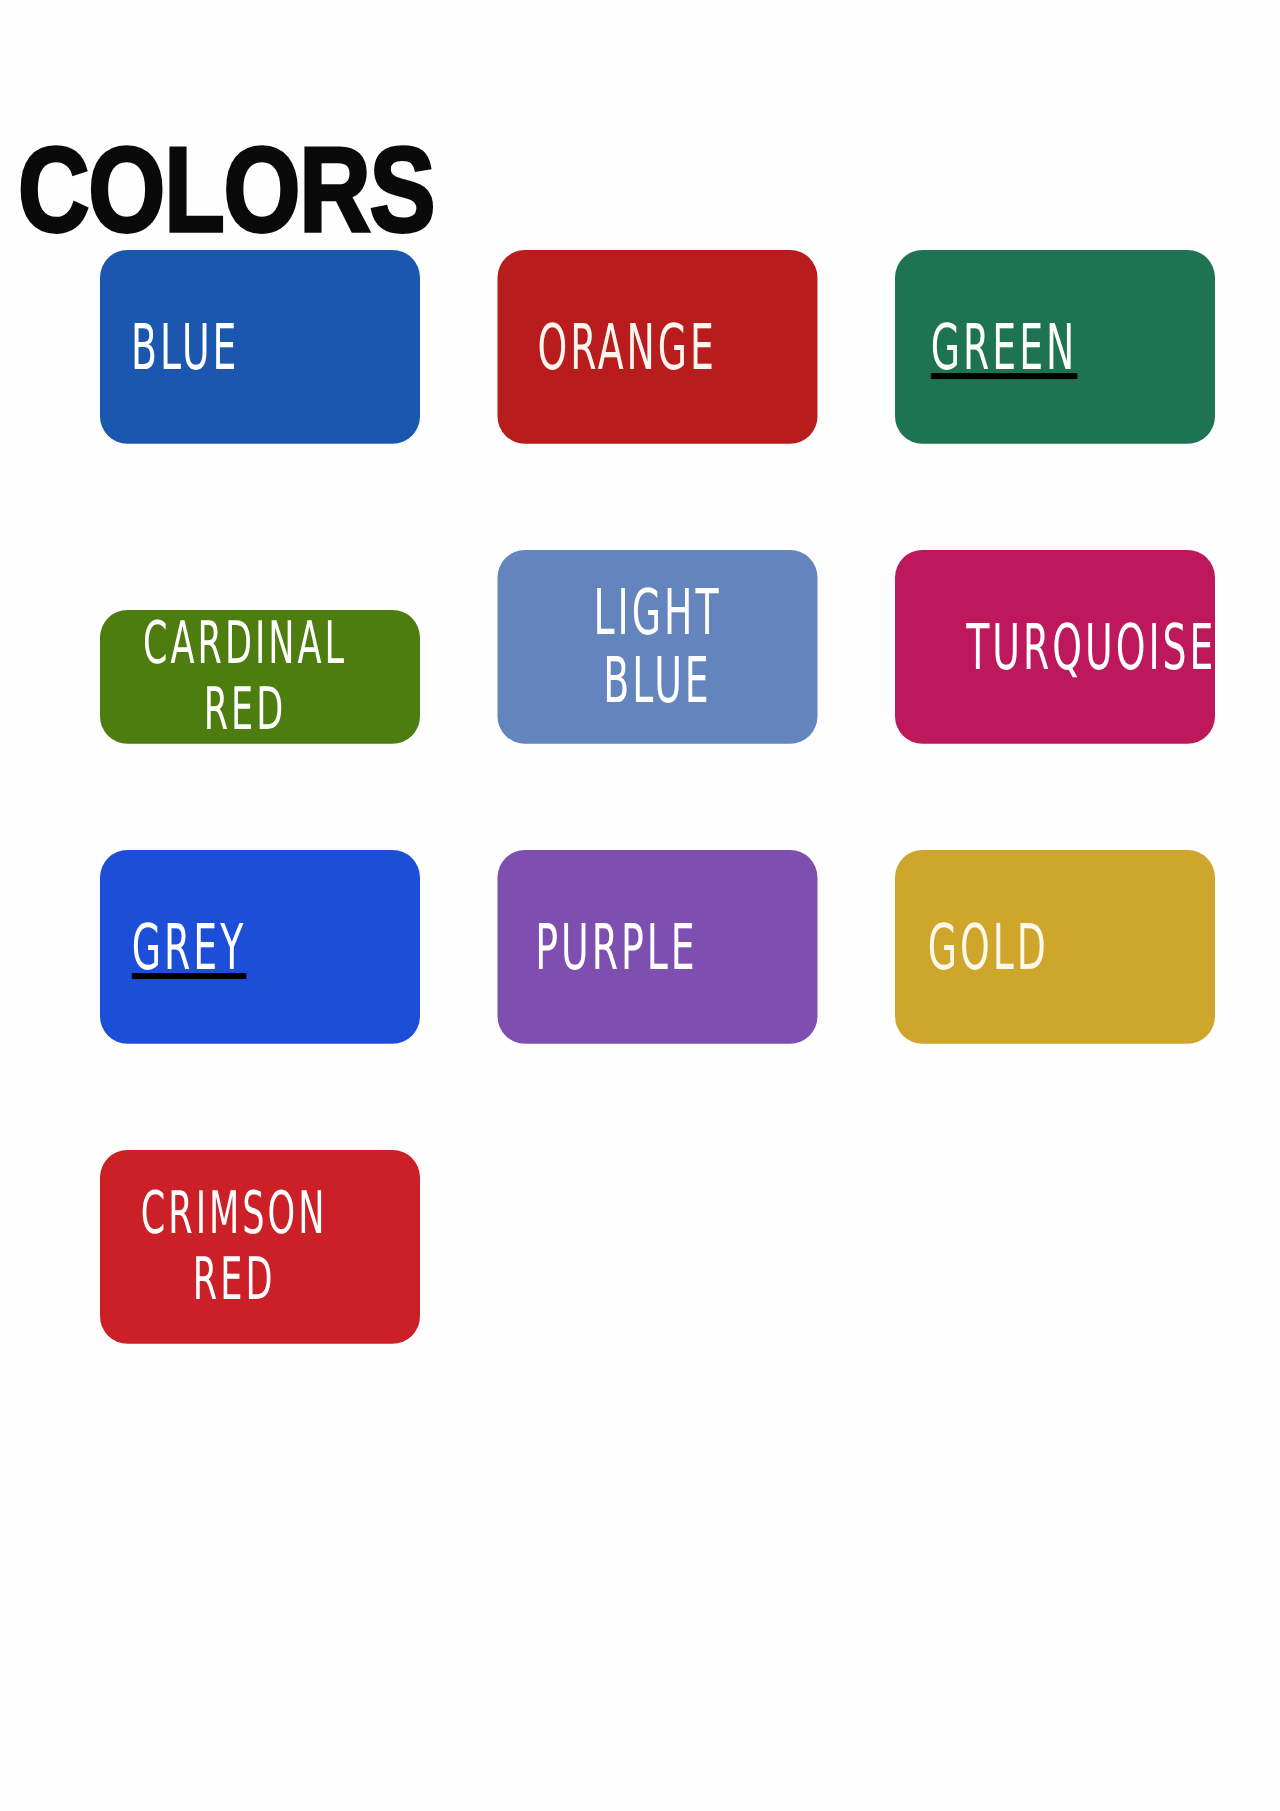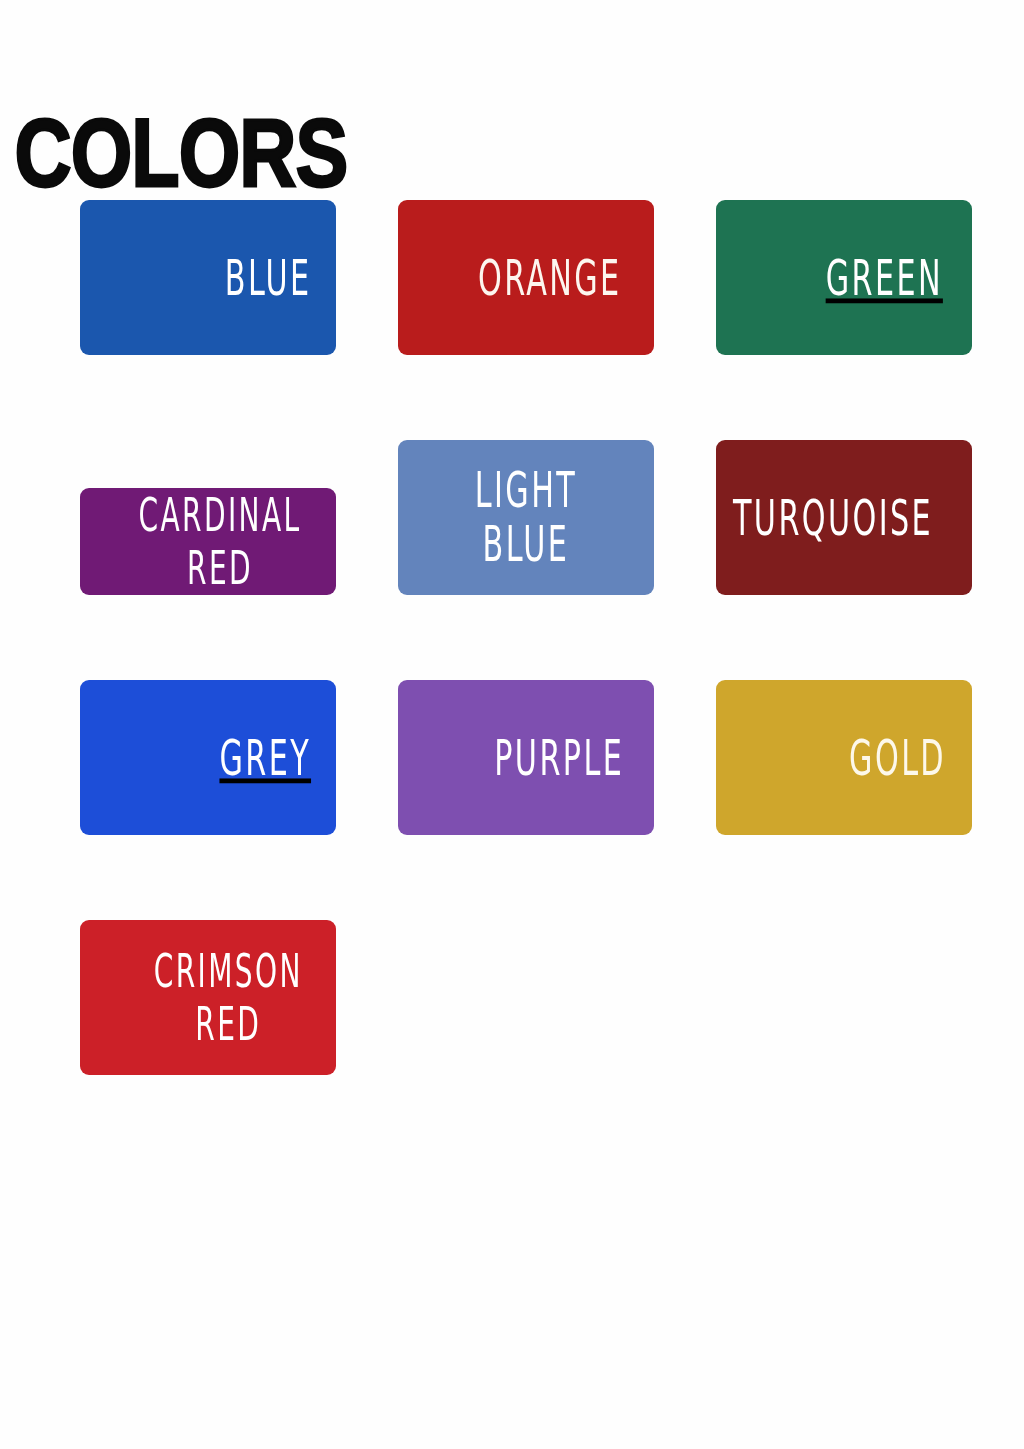--- a/index.html
+++ b/index.html
@@ -51,24 +51,24 @@
     left: 80px;
     width: 892px;
     display: grid;
     grid-template-columns: repeat(3, 256px);
     grid-auto-rows: 155px;
     column-gap: 62px;
     row-gap: 85px;
   }
 
   .swatch {
-    border-radius: 9px;
+    border-radius: 22px;
     display: flex;
     align-items: center;
-    justify-content: flex-end;
+    justify-content: flex-start;
     text-align: center;
     padding: 6px 14px;
     box-sizing: border-box;
     overflow: hidden;
   }
 
   .swatch-label {
     font-family: "DejaVu Sans Condensed", "Liberation Sans Narrow", "Liberation Sans", sans-serif;
     font-weight: 300;
     font-size: 42px;
@@ -98,28 +98,28 @@
 <div class="grid">
     <div class="swatch" style="background: rgb(27, 87, 174);">
       <span class="swatch-label" style="color: rgb(255, 255, 255);">BLUE</span>
     </div>
     <div class="swatch" style="background: #b91c1c;">
       <span class="swatch-label" style="color: rgb(253, 246, 239);">ORANGE</span>
     </div>
     <div class="swatch" style="background: rgb(30, 115, 82); text-decoration: underline;">
       <span class="swatch-label" style="color: rgb(255, 255, 255);">GREEN</span>
     </div>
-    <div class="swatch" style="background: #701a75; margin-top: 48px;">
+    <div class="swatch" style="background: #4d7c0f; margin-top: 48px;">
       <span class="swatch-label two-line" style="color: rgb(255, 255, 255);">CARDINAL
 RED</span>
     </div>
     <div class="swatch" style="background: rgb(99, 132, 188);">
       <span class="swatch-label" style="color: rgb(255, 255, 255);">LIGHT BLUE</span>
     </div>
-    <div class="swatch" style="background: #7f1d1d; padding-left: 32px;">
+    <div class="swatch" style="background: #be185d; padding-left: 32px;">
       <span class="swatch-label" style="color: rgb(255, 255, 255);">TURQUOISE</span>
     </div>
     <div class="swatch" style="background: #1d4ed8; text-decoration: underline;">
       <span class="swatch-label" style="color: rgb(255, 255, 255);">GREY</span>
     </div>
     <div class="swatch" style="background: rgb(126, 79, 176);">
       <span class="swatch-label" style="color: rgb(255, 255, 255);">PURPLE</span>
     </div>
     <div class="swatch" style="background: rgb(207, 166, 44);">
       <span class="swatch-label" style="color: rgb(253, 248, 234);">GOLD</span>

